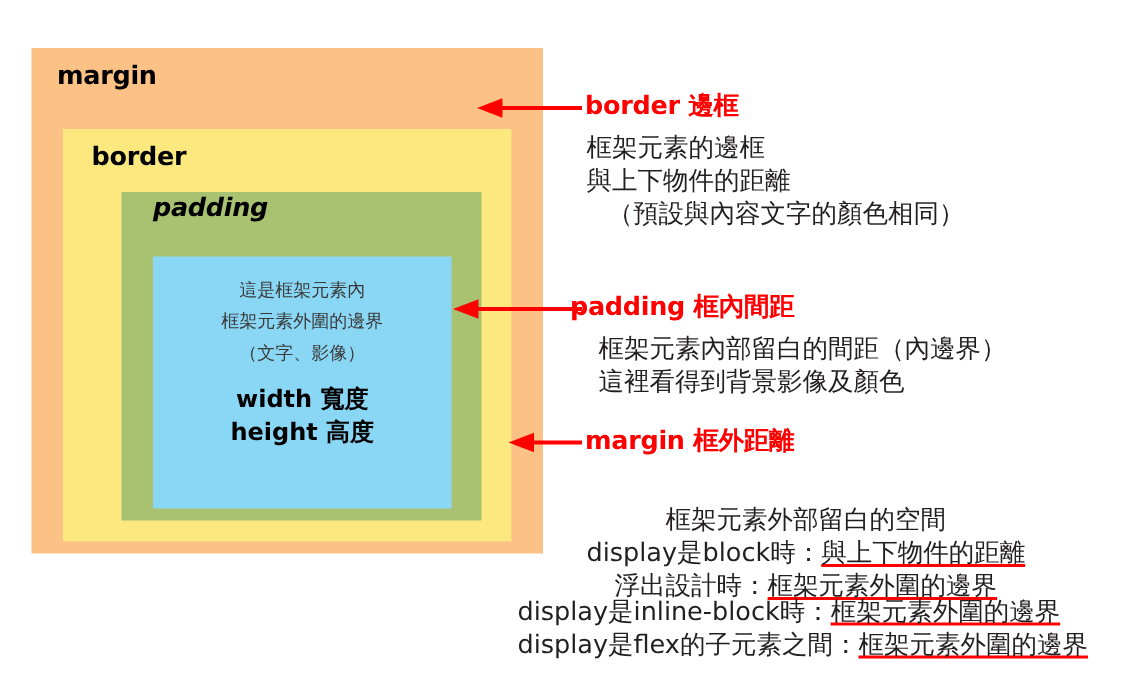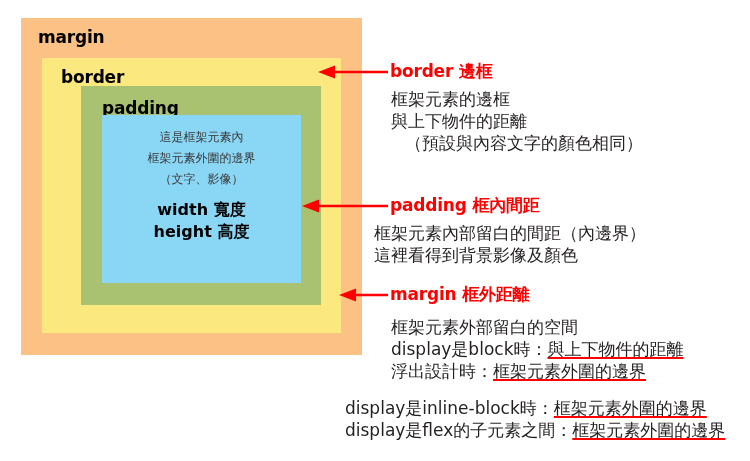--- a/index.html
+++ b/index.html
@@ -21,20 +21,21 @@
     position: absolute;
     left: 21px;
     top: 18px;
     width: 341px;
     height: 337px;
   }
 
   .box {
     position: absolute;
     box-sizing: border-box;
+    margin-top: 14px;
   }
 
   .box-label {
     font-weight: bold;
     font-size: 17px;
     line-height: 1;
     color: #000000;
     letter-spacing: -0.2px;
   }
 
@@ -67,21 +68,22 @@
   #padding-box {
     left: 39px;
     top: 28px;
     width: 240px;
     height: 219px;
     background: #a9c272;
   }
   #padding-box > .box-label {
     position: absolute;
     left: 21px;
-    top: 14px;
+    top: 3px;
+    font-style: italic;
   }
 
   #content-box {
     left: 21px;
     top: 29px;
     width: 199px;
     height: 168px;
     background: #8ad6f5;
     display: flex;
     flex-direction: column;
@@ -188,30 +190,30 @@
 </div>
 
 <span class="section-title" style="left:390px; top:63px;">border 邊框</span>
 
 <div class="para" style="left:391px; top:88px;">
   <span class="line">框架元素的邊框</span>
   <span class="line">與上下物件的距離</span>
   <span class="line indent">（預設與內容文字的顏色相同）</span>
 </div>
 
-<span class="section-title" style="left:390px; top:197px;">padding 框內間距</span>
-
-<div class="para" style="left:374px; top:222px;">
+<span class="section-title" style="left:380px; top:197px;">padding 框內間距</span>
+
+<div class="para" style="left:399px; top:222px;">
   <span class="line">框架元素內部留白的間距（內邊界）</span>
   <span class="line">這裡看得到背景影像及顏色</span>
 </div>
 
 <span class="section-title" style="left:390px; top:286px;">margin 框外距離</span>
 
-<div class="para" style="left:391px; top:316px;">
+<div class="para" style="left:391px; top:336px;text-align:center;">
   <span class="line">框架元素外部留白的空間</span>
   <span class="line"><span>display是block時：</span><span class="u">與上下物件的距離</span></span>
   <span class="line"><span>浮出設計時：</span><span class="u">框架元素外圍的邊界</span></span>
 </div>
 
 <div class="para" style="left:345px; top:397px;">
   <span class="line"><span>display是inline-block時：</span><span class="u">框架元素外圍的邊界</span></span>
   <span class="line"><span>display是flex的子元素之間：</span><span class="u">框架元素外圍的邊界</span></span>
 </div>
 

